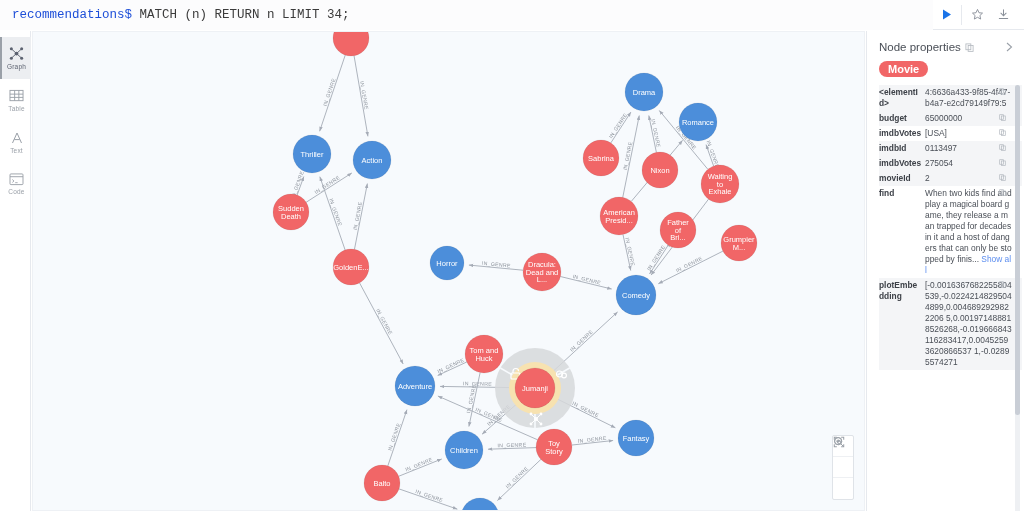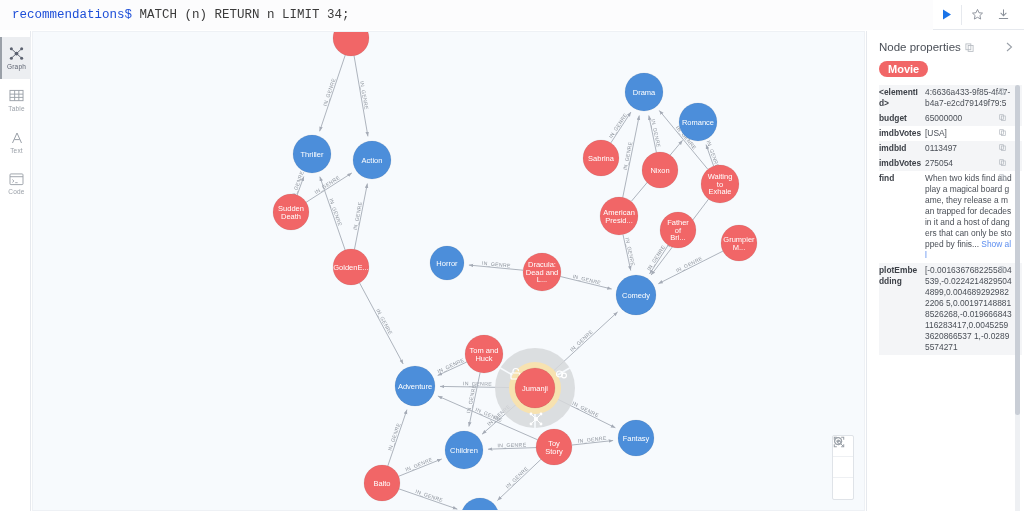--- a/index.html
+++ b/index.html
@@ -423,20 +423,28 @@
             </svg></div>
         </div>
         <div class="prow alt">
           <div class="pkey">imdbVotes</div>
           <div class="pval">275054</div>
           <div class="pcopy"><svg width="7" height="7" viewBox="0 0 10 10">
               <rect x="1" y="1" width="5.5" height="6.5" fill="none" stroke="#b3b8bf" stroke-width="1"></rect>
               <rect x="3.5" y="2.8" width="5.5" height="6.5" fill="none" stroke="#b3b8bf" stroke-width="1"></rect>
             </svg></div>
         </div>
+        <div class="prow alt">
+          <div class="pkey">movieId</div>
+          <div class="pval">2</div>
+          <div class="pcopy"><svg width="7" height="7" viewBox="0 0 10 10">
+              <rect x="1" y="1" width="5.5" height="6.5" fill="none" stroke="#b3b8bf" stroke-width="1"></rect>
+              <rect x="3.5" y="2.8" width="5.5" height="6.5" fill="none" stroke="#b3b8bf" stroke-width="1"></rect>
+            </svg></div>
+        </div>
         <div class="prow">
           <div class="pkey">find</div>
           <div class="pval">When two kids find and play a magical board game, they release a man trapped for decades in it and a host of dangers that can only be stopped by finis...<span class="showall"> Show all</span></div>
           <div class="pcopy"><svg width="7" height="7" viewBox="0 0 10 10">
               <rect x="1" y="1" width="5.5" height="6.5" fill="none" stroke="#b3b8bf" stroke-width="1"></rect>
               <rect x="3.5" y="2.8" width="5.5" height="6.5" fill="none" stroke="#b3b8bf" stroke-width="1"></rect>
             </svg></div>
         </div>
         <div class="prow alt">
           <div class="pkey">plotEmbedding</div>

